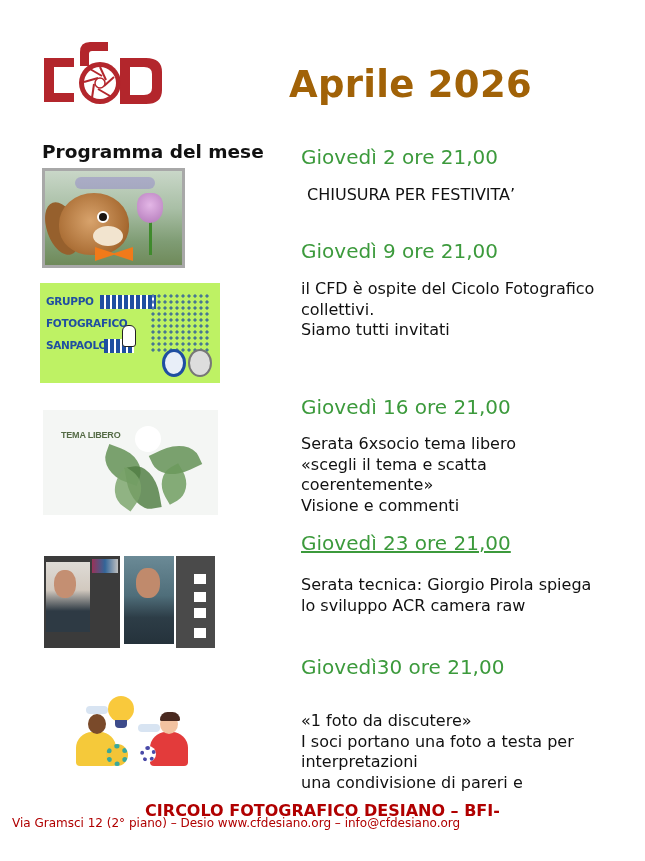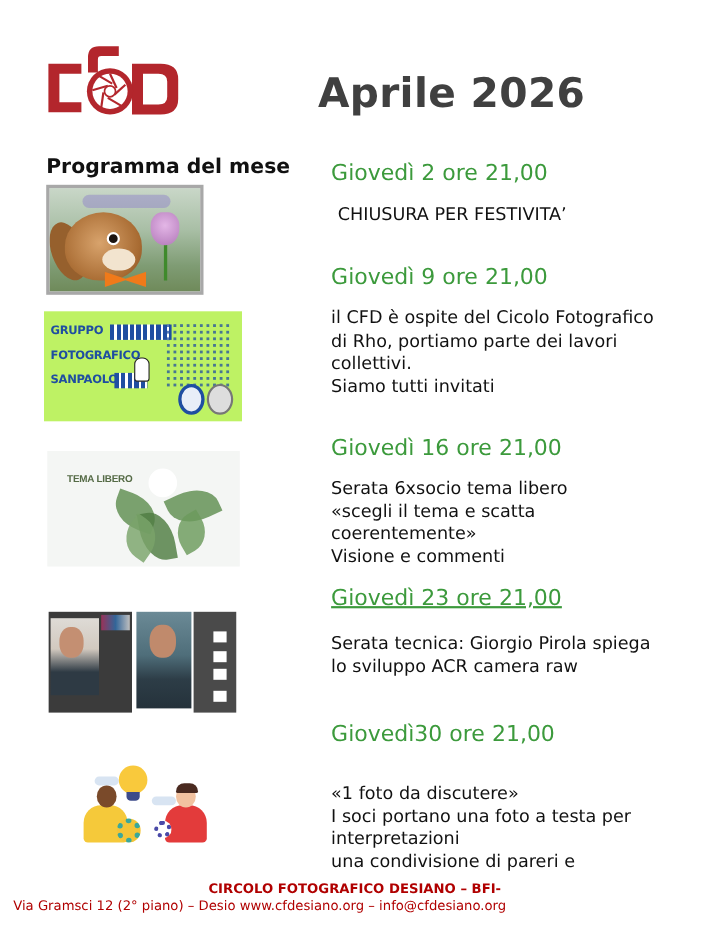--- a/index.html
+++ b/index.html
@@ -1,20 +1,20 @@
 <!DOCTYPE html>
 <html><head>
   <meta charset="utf-8">
   <style>
     * { box-sizing: border-box; margin: 0; padding: 0; }
     html, body { width: 645px; height: 861px; background: #ffffff; overflow: hidden; }
     body { position: relative; font-family: "DejaVu Sans", "Liberation Sans", sans-serif; color: #111; }
 
     .logo { position: absolute; left: 40px; top: 36px; width: 130px; height: 72px; }
-    .month-title { position: absolute; left: 289px; top: 63px; font-family: "DejaVu Sans", sans-serif; font-weight: bold; font-size: 37px; color: #404040; letter-spacing: 0.3px; }
+    .month-title { position: absolute; left: 289px; top: 63px; font-family: "DejaVu Sans", sans-serif; font-weight: bold; font-size: 37px; color: #a16207; letter-spacing: 0.3px; }
 
     .section-title { position: absolute; left: 42px; top: 141px; font-family: "DejaVu Sans", sans-serif; font-weight: bold; font-size: 18.5px; color: #111; }
 
     .event-date { position: absolute; left: 301px; font-size: 20px; color: #3c9a3c; }
     .event-desc { position: absolute; left: 301px; font-size: 16px; line-height: 20.5px; color: #111; }
 
     .thumb { position: absolute; overflow: hidden; }
 
     
     .thumb-bunny { left: 42px; top: 168px; width: 143px; height: 100px; border: 3px solid #a8a8a8;
@@ -61,21 +61,21 @@
     .bulb-base { position: absolute; left: 47px; top: 32px; width: 12px; height: 8px; background: #3d4b8a; border-radius: 0 0 4px 4px; }
     .cloud { position: absolute; background: #d8e4f2; border-radius: 10px; }
     .person1 { position: absolute; left: 8px; top: 44px; width: 40px; height: 34px; border-radius: 16px 16px 4px 4px; background: #f5c93a; }
     .head1 { position: absolute; left: 20px; top: 26px; width: 18px; height: 20px; border-radius: 50%; background: #7a4a2a; }
     .person2 { position: absolute; left: 82px; top: 44px; width: 38px; height: 34px; border-radius: 16px 16px 4px 4px; background: #e33b3b; }
     .head2 { position: absolute; left: 92px; top: 26px; width: 18px; height: 20px; border-radius: 50%; background: #f2c2a0; }
     .hair2 { position: absolute; left: 92px; top: 24px; width: 20px; height: 9px; border-radius: 10px 10px 2px 2px; background: #4a2a20; }
     .gear1 { position: absolute; left: 38px; top: 56px; width: 22px; height: 22px; border-radius: 50%; border: 5px dotted #3aa89a; background: #f3c437; }
     .gear2 { position: absolute; left: 72px; top: 58px; width: 16px; height: 16px; border-radius: 50%; border: 4px dotted #4a4aa8; background: #ffffff; }
 
-    .footer-title { position: absolute; left: 0; width: 645px; top: 801px; text-align: center; font-family: "DejaVu Sans", sans-serif; font-weight: bold; font-size: 12px; color: #b00000; }
+    .footer-title { position: absolute; left: 0; width: 645px; top: 801px; text-align: center; font-family: "DejaVu Sans", sans-serif; font-weight: bold; font-size: 16px; color: #b00000; }
     .footer-addr { position: absolute; left: 12px; width: 563px; top: 816px; text-align: left; font-size: 12px; color: #b00000; }
   </style>
 </head>
 <body>
 
 <div class="logo">
   <svg width="130" height="72" viewBox="0 0 130 72">
 
     <path d="M4 22 h30 v9 h-20 v26 h20 v9 h-30 z" fill="#b3262c"></path>
 
@@ -123,21 +123,20 @@
   <div class="gf-word" style="top:56px;">SANPAOLO</div>
   <div class="gf-strip" style="top:12px; width:56px;"></div>
   <div class="gf-strip" style="top:56px; width:30px; left:64px;"></div>
   <div class="gf-pixels"></div>
   <div class="gf-hand"></div>
   <div class="gf-badge1"></div>
   <div class="gf-badge2"></div>
 </div>
 <div class="event-desc" style="top:279px;">
   <div>il CFD è ospite del Cicolo Fotografico</div>
-  <div>di Rho, portiamo  parte dei lavori</div>
   <div>collettivi.</div>
   <div>Siamo tutti invitati</div>
 </div>
 
 <div class="event-date" style="top:395px;">Giovedì 16 ore 21,00</div>
 <div class="thumb thumb-tema">
   <div class="tema-label">TEMA LIBERO</div>
   <div class="leaf" style="left:60px; top:40px; width:40px; height:30px; transform:rotate(20deg);"></div>
   <div class="leaf" style="left:85px; top:55px; width:30px; height:45px; transform:rotate(-10deg); background:#4f7d42;"></div>
   <div class="leaf" style="left:110px; top:35px; width:45px; height:30px; transform:rotate(-25deg);"></div>

